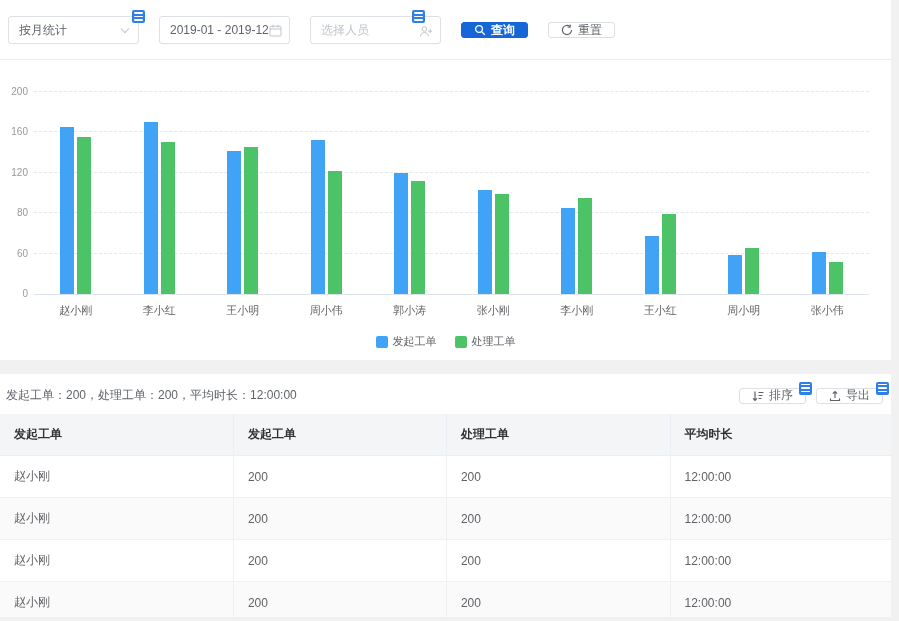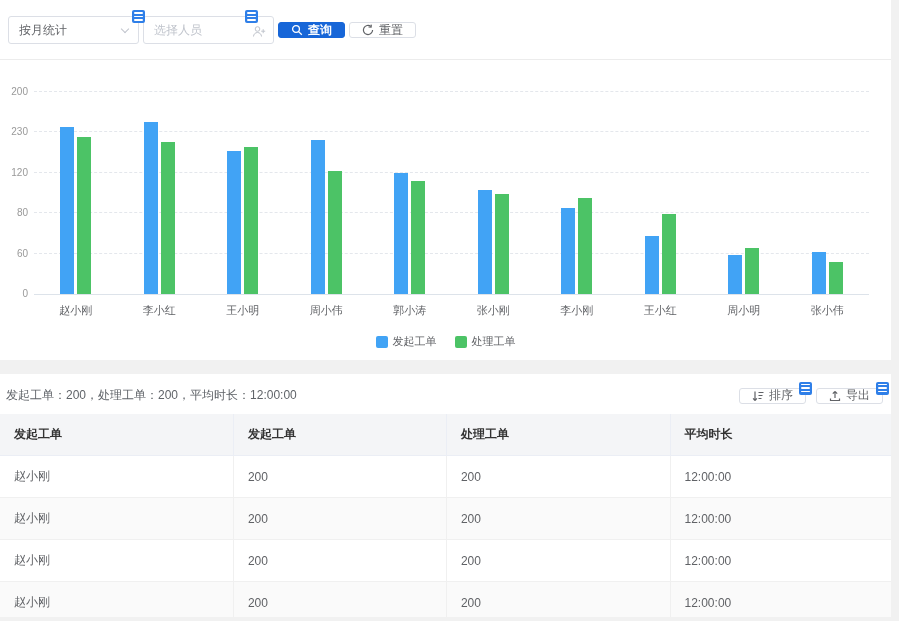--- a/index.html
+++ b/index.html
@@ -8,21 +8,21 @@
     background:#f1f1f1;
     font-family:"Liberation Sans", sans-serif;
     overflow:hidden;
     position:relative;
   }
   .card { background:#fff; width:891px; }
   .top-card { height:360px; }
   .bottom-card { margin-top:14px; height:243px; overflow:hidden; }
 
   
-  .toolbar { display:flex; align-items:center; gap:4px; padding:16px 8px 15px 8px; border-bottom:1px solid #ececec; }
+  .toolbar { display:flex; align-items:center; gap:20px; padding:16px 8px 15px 8px; border-bottom:1px solid #ececec; }
   .control { position:relative; height:28px; border:1px solid #dcdfe6; border-radius:3px; background:#fff;
              display:flex; align-items:center; font-size:12px; color:#606266; }
   .w131 { width:131px; }
   .control .value-text { padding-left:10px; padding-right:22px; white-space:nowrap; overflow:hidden; }
   .placeholder-text { color:#c0c4cc !important; }
   .caret { position:absolute; right:10px; top:9px; width:6px; height:6px;
            border-right:1px solid #c0c4cc; border-bottom:1px solid #c0c4cc; transform:rotate(45deg); }
   .right-icon { position:absolute; right:7px; top:7px; line-height:0; }
   .control input { border:none; outline:none; width:100%; height:100%; background:transparent;
                    font-size:12px; color:#8b5cf6; padding:0 26px 0 10px; font-family:inherit; }
@@ -79,20 +79,29 @@
     <div class="control w131">
       <span class="value-text">按月统计</span>
       <span class="caret"></span>
       <span class="badge">
           <i></i>
           <i></i>
           <i></i>
         </span>
     </div>
 
+    <div class="control w131">
+      <span class="value-text">2019-01 - 2019-12</span>
+      <span class="right-icon">
+        <svg width="13" height="13" viewBox="0 0 13 13" fill="none" stroke="#c0c4cc" stroke-width="1">
+          <rect x="1" y="2.2" width="11" height="9.8" rx="1"></rect>
+          <path d="M1 5h11M4 0.8v2.8M9 0.8v2.8"></path>
+        </svg>
+      </span>
+    </div>
 
 
     <div class="control w131">
       <input type="text" placeholder="选择人员" style="">
       <span class="right-icon" style="top:8px;">
         <svg width="14" height="13" viewBox="0 0 14 13" fill="none" stroke="#c0c4cc" stroke-width="1">
           <circle cx="5.5" cy="4" r="2.3"></circle>
           <path d="M1.5 11.5c0-2.2 1.8-4 4-4s4 1.8 4 4"></path>
           <path d="M11.2 4.2v4M9.2 6.2h4"></path>
         </svg>
@@ -129,21 +138,21 @@
   <div class="chart-section">
     <div class="plot">
         <div class="ytick" style="bottom: -5px;">0</div>
         <div class="gridline" style="bottom: 40.4px;"></div>
         <div class="ytick" style="bottom: 35.4px;">60</div>
         <div class="gridline" style="bottom: 80.8px;"></div>
         <div class="ytick" style="bottom: 75.8px;">80</div>
         <div class="gridline" style="bottom: 121.2px;"></div>
         <div class="ytick" style="bottom: 116.2px;">120</div>
         <div class="gridline" style="bottom: 161.6px;"></div>
-        <div class="ytick" style="bottom: 156.6px;">230</div>
+        <div class="ytick" style="bottom: 156.6px;">160</div>
         <div class="gridline" style="bottom: 202px;"></div>
         <div class="ytick" style="bottom: 197px;">200</div>
         <div class="bar-groups">
           <div class="bar-group">
             <div class="bar" style="height: 167px; background: rgb(65, 163, 245);"></div>
             <div class="bar" style="height: 157px; background: rgb(76, 195, 102);"></div>
           </div>
           <div class="bar-group">
             <div class="bar" style="height: 172px; background: rgb(65, 163, 245);"></div>
             <div class="bar" style="height: 152px; background: rgb(76, 195, 102);"></div>

